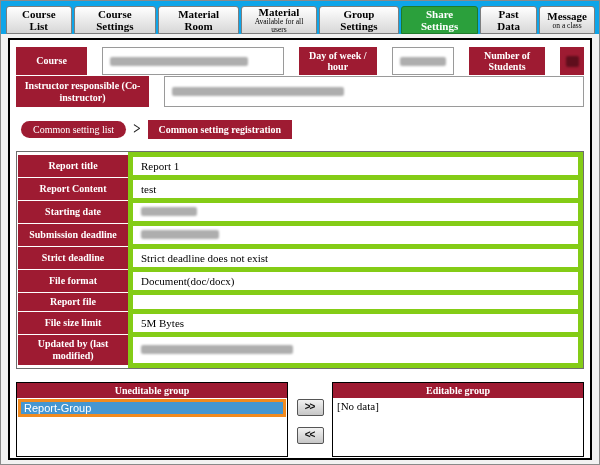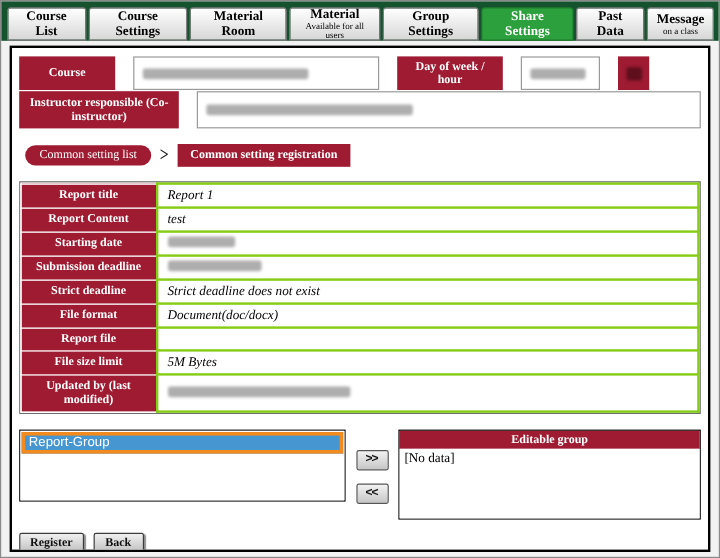--- a/index.html
+++ b/index.html
@@ -5,21 +5,21 @@
   * { margin:0; padding:0; box-sizing:border-box; }
   html,body { width:600px; height:465px; }
   body {
     font-family:"Liberation Serif","DejaVu Serif",serif;
     background:#f2f2f2;
     border:1px solid #8a8a8a;
     overflow:hidden;
     position:relative;
   }
   
-  .tabbar { display:flex; align-items:stretch; gap:2px; padding:5px 4px 0 5px; height:33px; background:#14532d; }
+  .tabbar { display:flex; align-items:stretch; gap:2px; padding:5px 4px 0 5px; height:33px; background:#0ea5e9; }
   .tab {
     display:flex; flex-direction:column; align-items:center; justify-content:center;
     border:1px solid #7d7d7d; background:linear-gradient(#ffffff,#d7d7d7);
     padding:1px 7px; font-weight:bold; font-size:11px; line-height:1.1;
     border-radius:3px 3px 0 0; cursor:pointer; text-align:center; color:#000;
   }
   .tab.active { background:#2ba03c; color:#fff; border-color:#1f7a2c; }
   .tab-sub { font-size:7.5px; font-weight:normal; }
   
   .content {
@@ -52,21 +52,21 @@
   .crumb-sep { font-size:13px; font-weight:bold; color:#222; transform:scaleY(1.3); }
   .crumb-current { background:#9e1b32; color:#fff; font-size:10px; font-weight:bold; padding:4px 11px; }
   
   .table-wrap { border:1px solid #6e6e6e; margin-top:12px; }
   .report-table { width:100%; border-collapse:collapse; }
   .report-table td { vertical-align:middle; }
   .report-table .label-cell {
     width:113px; background:#9e1b32; color:#fff; font-weight:bold; font-size:10px;
     text-align:center; border:1px solid #fff; padding:3px 4px; line-height:1.2;
   }
-  .report-table .value-cell { font-size:11px; border:2px solid #84cc16; padding:3px 8px; height:19px; color:#000;font-style:italic; }
+  .report-table .value-cell { font-size:11px; border:5px solid #84cc16; padding:3px 8px; height:19px; color:#000; }
   
   .groups { display:flex; align-items:flex-start; margin-top:13px; }
   .group-panel { border:1px solid #000; background:#fff; }
   .group-panel.left { width:272px; }
   .group-panel.right { width:252px; }
   .group-header { background:#9e1b32; color:#fff; font-size:10px; font-weight:bold; text-align:center; padding:2px 0; }
   .group-list { background:#fff; height:58px; padding:1px; font-size:11px; overflow:hidden; }
   .group-item { background:#4596d1; color:#fff; padding:1px 5px; font-size:11px; font-family:"Liberation Sans","DejaVu Sans",sans-serif; cursor:pointer; }
   .group-item.selected { border:3px solid #f28b1f; padding:0 3px; }
   .no-data { display:inline-block; padding:1px 3px; font-size:11px; }
@@ -123,20 +123,21 @@
   <div>
     <div class="ch-row r1">
       <div class="ch-label w-course">Course</div>
       <div class="ch-value w-course-val">
         <span class="redacted" style="width:138px"></span>
       </div>
       <div class="ch-label w-day">Day of week / hour</div>
       <div class="ch-value w-day-val">
         <span class="redacted" style="width:46px"></span>
       </div>
+      <div class="ch-label w-students">Number of Students</div>
       <div class="ch-label w-students-val">
         <span class="redacted dark" style="width:13px"></span>
       </div>
     </div>
     <div class="ch-row r2">
       <div class="ch-label w-instr">Instructor responsible (Co-instructor)</div>
       <div class="ch-value w-instr-val">
         <span class="redacted" style="width:172px"></span>
       </div>
     </div>
@@ -186,20 +187,21 @@
           <tr>
             <td class="label-cell">Updated by (last modified)</td>
             <td class="value-cell"><span class="redacted" style="width: 152px;"></span></td>
           </tr>
         </tbody>
     </table>
   </div>
 
   <div class="groups">
     <div class="group-panel left">
+      <div class="group-header">Uneditable group</div>
       <div class="group-list">
           <div class="group-item selected">Report-Group</div>
         </div>
     </div>
     <div class="group-btns">
       <button class="move-btn">&gt;&gt;</button>
       <button class="move-btn">&lt;&lt;</button>
     </div>
     <div class="group-panel right">
       <div class="group-header">Editable group</div>

